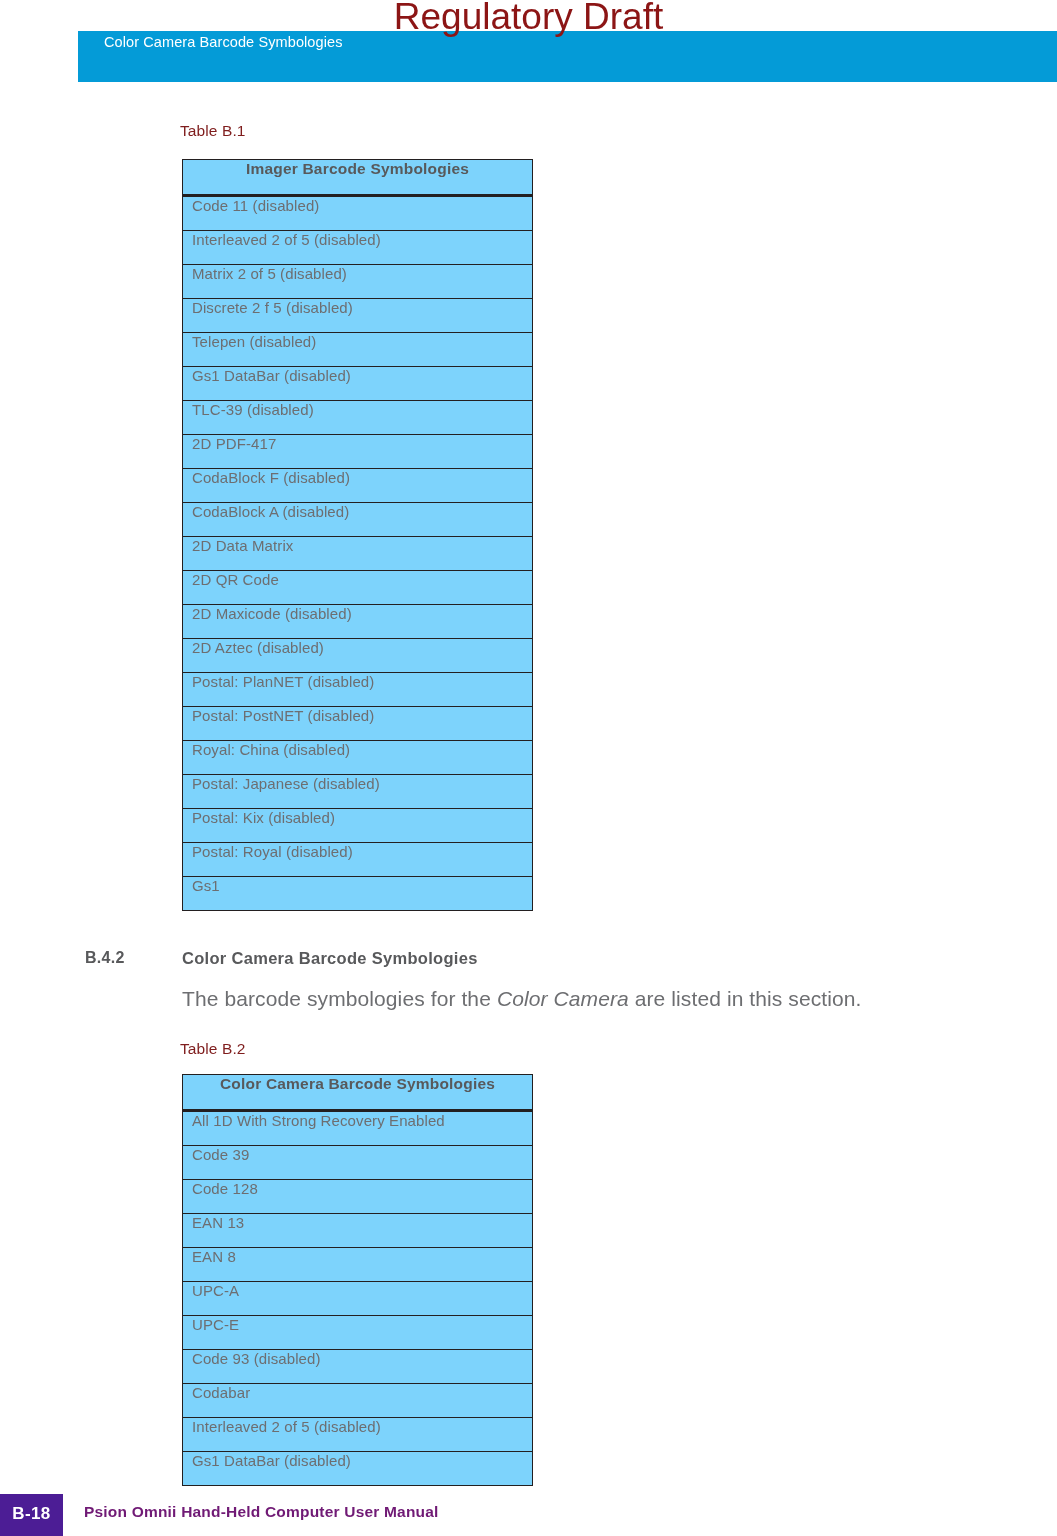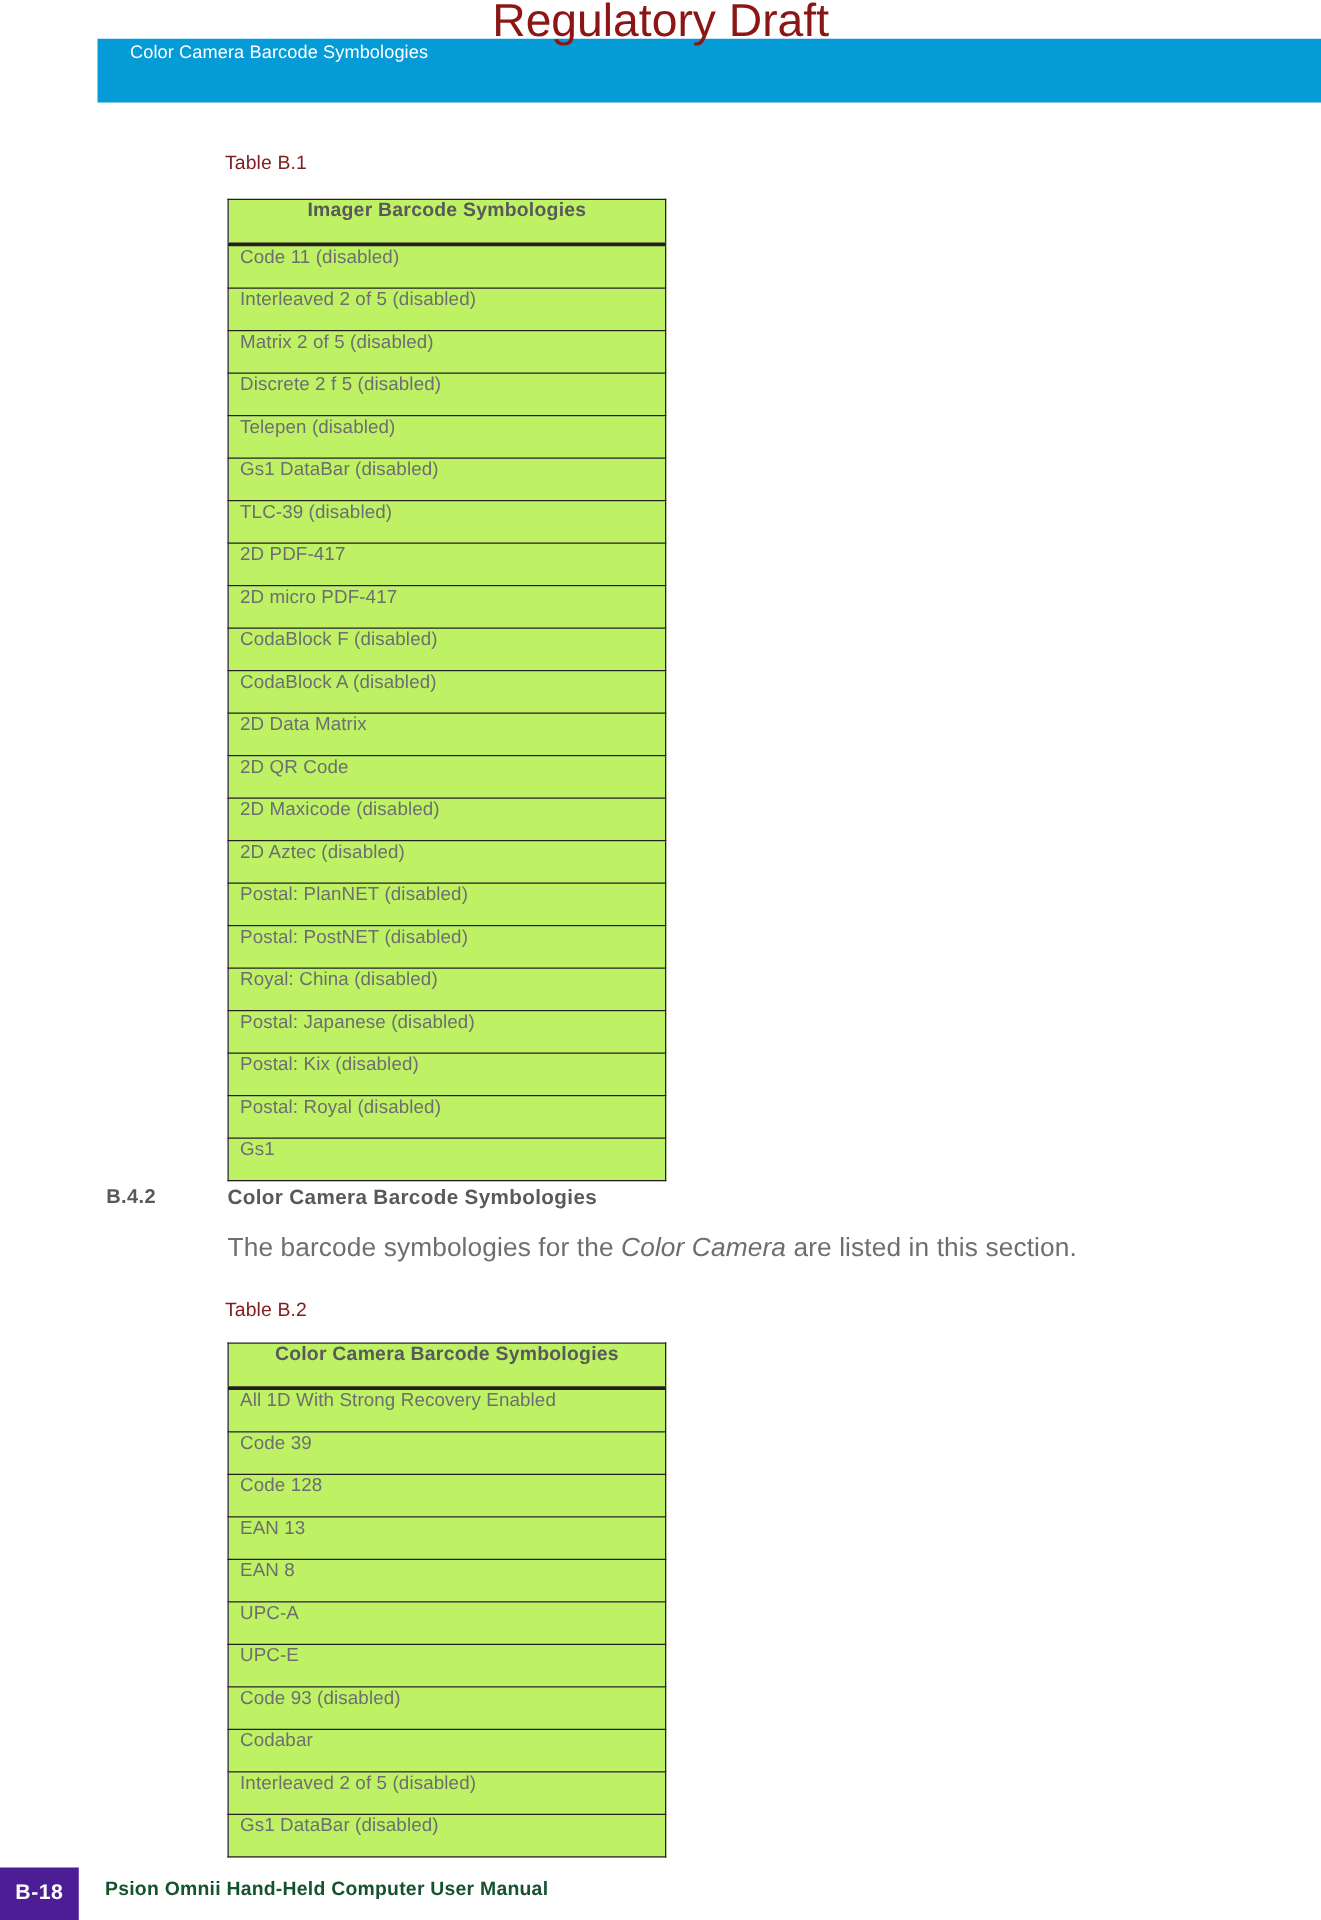--- a/index.html
+++ b/index.html
@@ -77,21 +77,21 @@
   }
   .doc-table td {
     border: 1px solid #231f20;
     height: 33px;
     padding: 0 0 16px 9px;
     font-size: 15px;
     color: #6d6e71;
     letter-spacing: 0.1px;
     vertical-align: middle;
     box-sizing: border-box;
-    background: #bef264;
+    background: #7dd3fc;
   }
   .doc-table td.th {
     text-align: center;
     font-weight: bold;
     color: #58595b;
     font-size: 15.5px;
     padding-left: 0;
     border-bottom: 3px solid #231f20;
     height: 34px;
     letter-spacing: 0.2px;
@@ -156,21 +156,21 @@
     letter-spacing: 0.4px;
     box-sizing: border-box;
     padding-bottom: 3px;
   }
   #footer-title {
     position: absolute;
     left: 84px;
     top: 9px;
     font-size: 15.5px;
     font-weight: bold;
-    color: #14532d;
+    color: #701a75;
     letter-spacing: 0.2px;
     white-space: nowrap;
   }
 </style>
 </head>
 <body>
 
 <div id="watermark">Regulatory Draft</div>
 
 <div id="header-band">
@@ -202,23 +202,20 @@
           <td>Telepen (disabled)</td>
         </tr>
       <tr>
           <td>Gs1 DataBar (disabled)</td>
         </tr>
       <tr>
           <td>TLC-39 (disabled)</td>
         </tr>
       <tr>
           <td>2D PDF-417</td>
-        </tr>
-      <tr>
-          <td>2D micro PDF-417</td>
         </tr>
       <tr>
           <td>CodaBlock F (disabled)</td>
         </tr>
       <tr>
           <td>CodaBlock A (disabled)</td>
         </tr>
       <tr>
           <td>2D Data Matrix</td>
         </tr>

